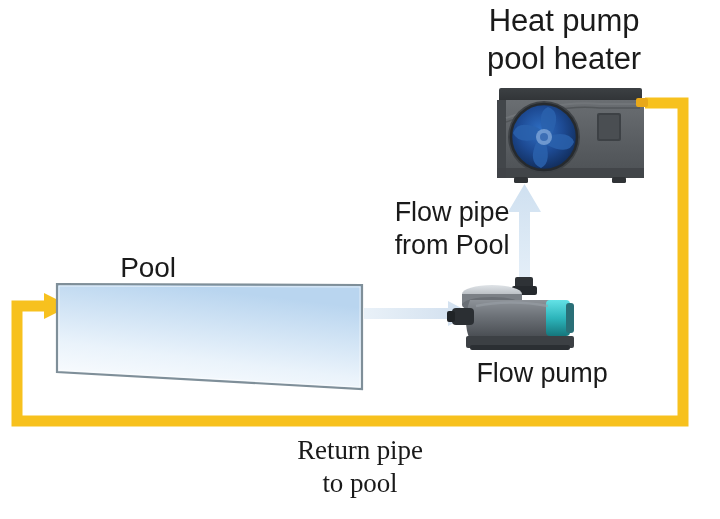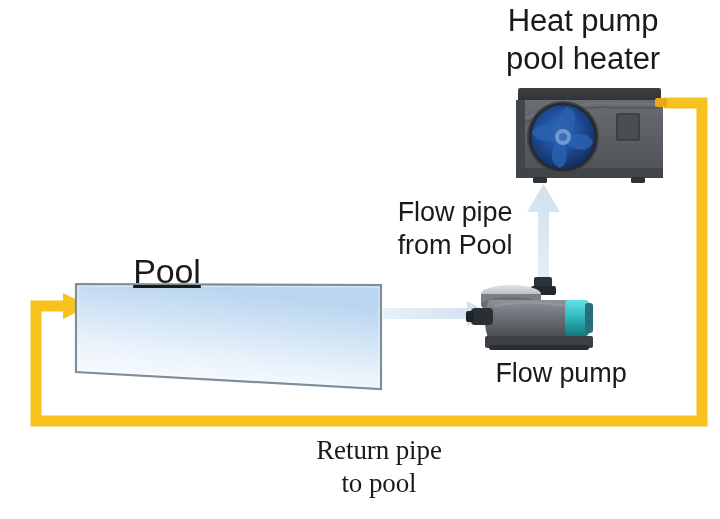--- a/index.html
+++ b/index.html
@@ -11,21 +11,20 @@
     width: 720px;
     height: 519px;
     font-family: "Liberation Sans", sans-serif;
     overflow: hidden;
   }
   #stage {
     position: relative;
     width: 644px;
     height: 519px;
     background: #ffffff;
-    margin-left: 19px;
   }
   #svg-layer {
     position: absolute;
     left: 0;
     top: 0;
     width: 720px;
     height: 519px;
   }
   .label {
     position: absolute;
@@ -37,31 +36,30 @@
     text-align: center;
     letter-spacing: -0.1px;
   }
   #label-heat-pump {
     left: 452px;
     top: 2px;
     width: 224px;
     font-size: 31px;
   }
   #label-flow-pipe {
-    left: 346px;
+    left: 362px;
     top: 196px;
     width: 180px;
     font-size: 27px;
   }
   #label-pool {
     left: 96px;
     top: 251px;
     width: 104px;
-    font-size: 34px;
-    text-decoration: underline;
+    font-size: 28px;
   }
   #label-pool-pump {
     left: 444px;
     top: 357px;
     width: 196px;
     font-size: 27px;
   }
   #label-return-pipe {
     left: 240px;
     top: 434px;

